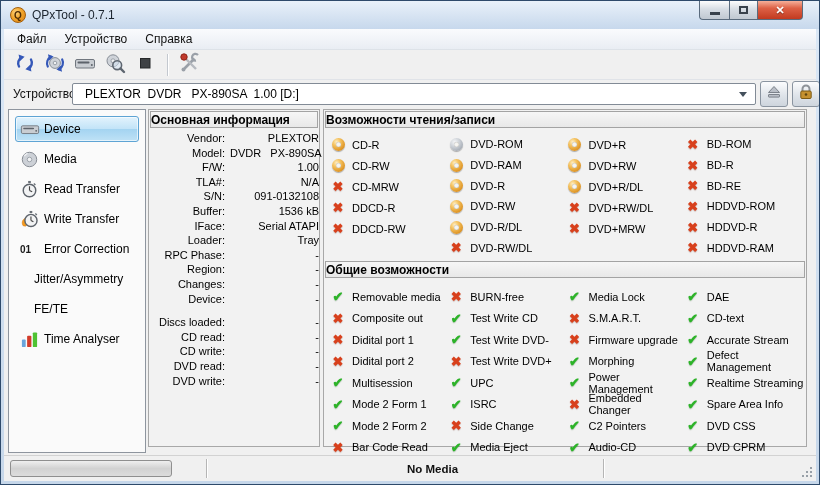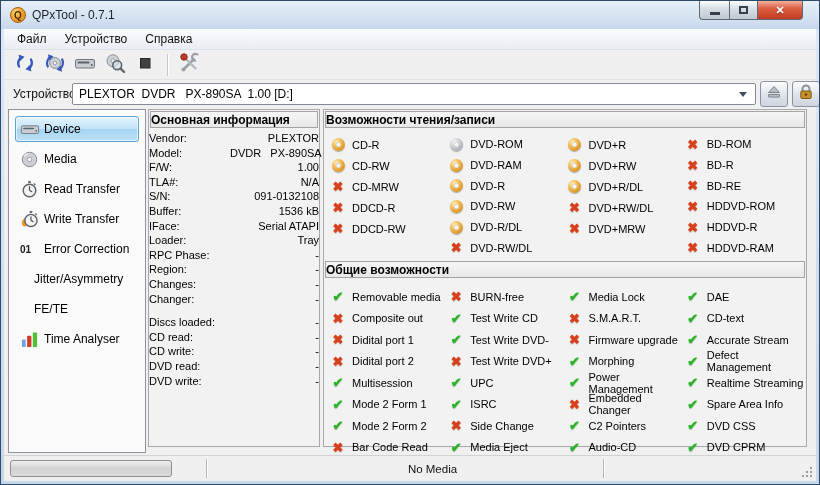--- a/index.html
+++ b/index.html
@@ -33,21 +33,21 @@
   .menu-item { padding:8px 9px; cursor:default; }
   .toolbar { position:absolute; left:0; right:0; top:21px; height:30px; display:flex; align-items:center;
              padding-left:6px; border-bottom:1px solid #e0e3e8; }
   .tbtn { width:30px; height:27px; display:flex; align-items:center; justify-content:center; border-radius:3px; }
   .tsep { width:1px; height:22px; background:#c3c8cf; box-shadow:1px 0 0 #fff; margin:0 7px; }
   
   .devicebar { position:absolute; left:0; right:0; top:51px; height:28px; }
   .dev-label { position:absolute; left:9px; top:7px; font-size:12px; color:#111; }
   .combo { position:absolute; left:68px; top:3px; width:684px; height:22px; background:#fff;
            border:1px solid #828b96; border-radius:2px; display:flex; align-items:center; }
-  .combo-text { flex:1; padding-left:6px; font-size:12px; white-space:pre; color:#000; overflow:hidden; }
+  .combo-text { flex:1; padding-left:12px; font-size:12px; white-space:pre; color:#000; overflow:hidden; }
   .combo-arrow { width:0; height:0; border-left:4px solid transparent; border-right:4px solid transparent;
                  border-top:5px solid #44505c; margin-right:8px; }
   .sqbtn { position:absolute; top:1px; width:28px; height:26px; border:1px solid #8a94a0; border-radius:3px;
            background:linear-gradient(180deg,#fbfcfd,#dfe4ea 55%,#ced5dd); display:flex; align-items:center;
            justify-content:center; }
   .sqbtn.eject { left:756px; } .sqbtn.lock { left:788px; }
   
   .main { position:absolute; left:0; right:0; top:79px; bottom:26px; background:#f0f0f0; }
   .sidebar { position:absolute; left:4px; top:1px; width:138px; bottom:2px; background:#fafafa;
              border:1px solid #8e959e; padding-top:6px; }
@@ -62,21 +62,21 @@
   
   .panel-header { border:1px solid #a3a3a3; background:linear-gradient(180deg,#f6f6f6,#e8e8e8);
                   font-size:12px; font-weight:bold; text-align:left; color:#000; height:17px;
                   line-height:16px; margin:1px; }
   .info-panel { position:absolute; left:144px; top:1px; width:172px; bottom:8px;
                 border:1px solid #a8a8a8; background:#f2f2f2; }
   .info-rows { padding-top:3px; }
   .info-rows.sec2 { padding-top:9px; }
   .info-row { display:grid; grid-template-columns:76px 1fr; column-gap:5px; height:14.6px;
               font-size:11px; color:#000; }
-  .info-label { }
+  .info-label { text-align:right; }
   .info-value { white-space:pre;text-align:right; }
   
   .caps-panel { position:absolute; left:319px; right:9px; top:1px; bottom:8px;
                 border:1px solid #a8a8a8; background:#f2f2f2; display:flex; flex-direction:column; }
   .caps-grid { display:flex; padding:5px 2px 2px 7px; height:131px; }
   .caps-grid.gen { flex:1; height:auto; padding-top:7px; }
   .cap-col { flex:1; display:flex; flex-direction:column; }
   .cap-item { height:21px; display:flex; align-items:center; font-size:11px; color:#000; }
   .caps-grid.gen .cap-item { height:21.5px; }
   .cap-ic { width:14px; height:14px; flex:none; margin-right:7px; display:flex; align-items:center;
@@ -90,21 +90,21 @@
   .disc::after { content:""; position:absolute; left:4px; top:4px; width:5px; height:5px; border-radius:50%;
                  background:#f7f6f2; box-shadow:inset 0 0 1px #8a8a8a; }
   
   .statusbar { position:absolute; left:0; right:0; bottom:0; height:26px; background:#f0f0f0;
                border-top:1px solid #d2d2d2; }
   .progress { position:absolute; left:6px; top:4px; width:162px; height:17px; border:1px solid #8f8f8f;
               border-radius:3px; background:linear-gradient(180deg,#efefef,#d2d2d2 50%,#dcdcdc); }
   .sb-sep { position:absolute; top:3px; bottom:3px; width:1px; background:#b5b5b5; box-shadow:1px 0 0 #fff; }
   .sb-sep.s1 { left:202px; } .sb-sep.s2 { left:599px; }
   .sb-panel { position:absolute; left:203px; top:0; width:396px; height:100%; display:flex;
-              align-items:center; justify-content:center; font-size:11.5px; color:#111; padding-left:55px; }
+              align-items:center; justify-content:center; font-size:11.5px; color:#111; padding-left:55px;font-weight:bold; }
   .grip { position:absolute; right:2px; bottom:2px; width:13px; height:13px; }
   .grip::before { content:""; position:absolute; width:2px; height:2px; background:#98a0a8; right:2px; bottom:2px;
                   box-shadow:0 -4px #98a0a8, -4px 0 #98a0a8, 0 -8px #98a0a8, -8px 0 #98a0a8, -4px -4px #98a0a8; }
 </style>
 </head>
 <body>
 
 <div class="window">
 
   <div class="titlebar">
@@ -321,21 +321,21 @@
             </div>
             <div class="info-row">
               <span class="info-label">Region:</span>
               <span class="info-value">-</span>
             </div>
             <div class="info-row">
               <span class="info-label">Changes:</span>
               <span class="info-value">-</span>
             </div>
             <div class="info-row">
-              <span class="info-label">Changer:</span>
+              <span class="info-label">Device:</span>
               <span class="info-value">-</span>
             </div>
           </div>
         <div class="info-rows sec2" id="info-rows2">
             <div class="info-row">
               <span class="info-label">Discs loaded:</span>
               <span class="info-value">-</span>
             </div>
             <div class="info-row">
               <span class="info-label">CD read:</span>

